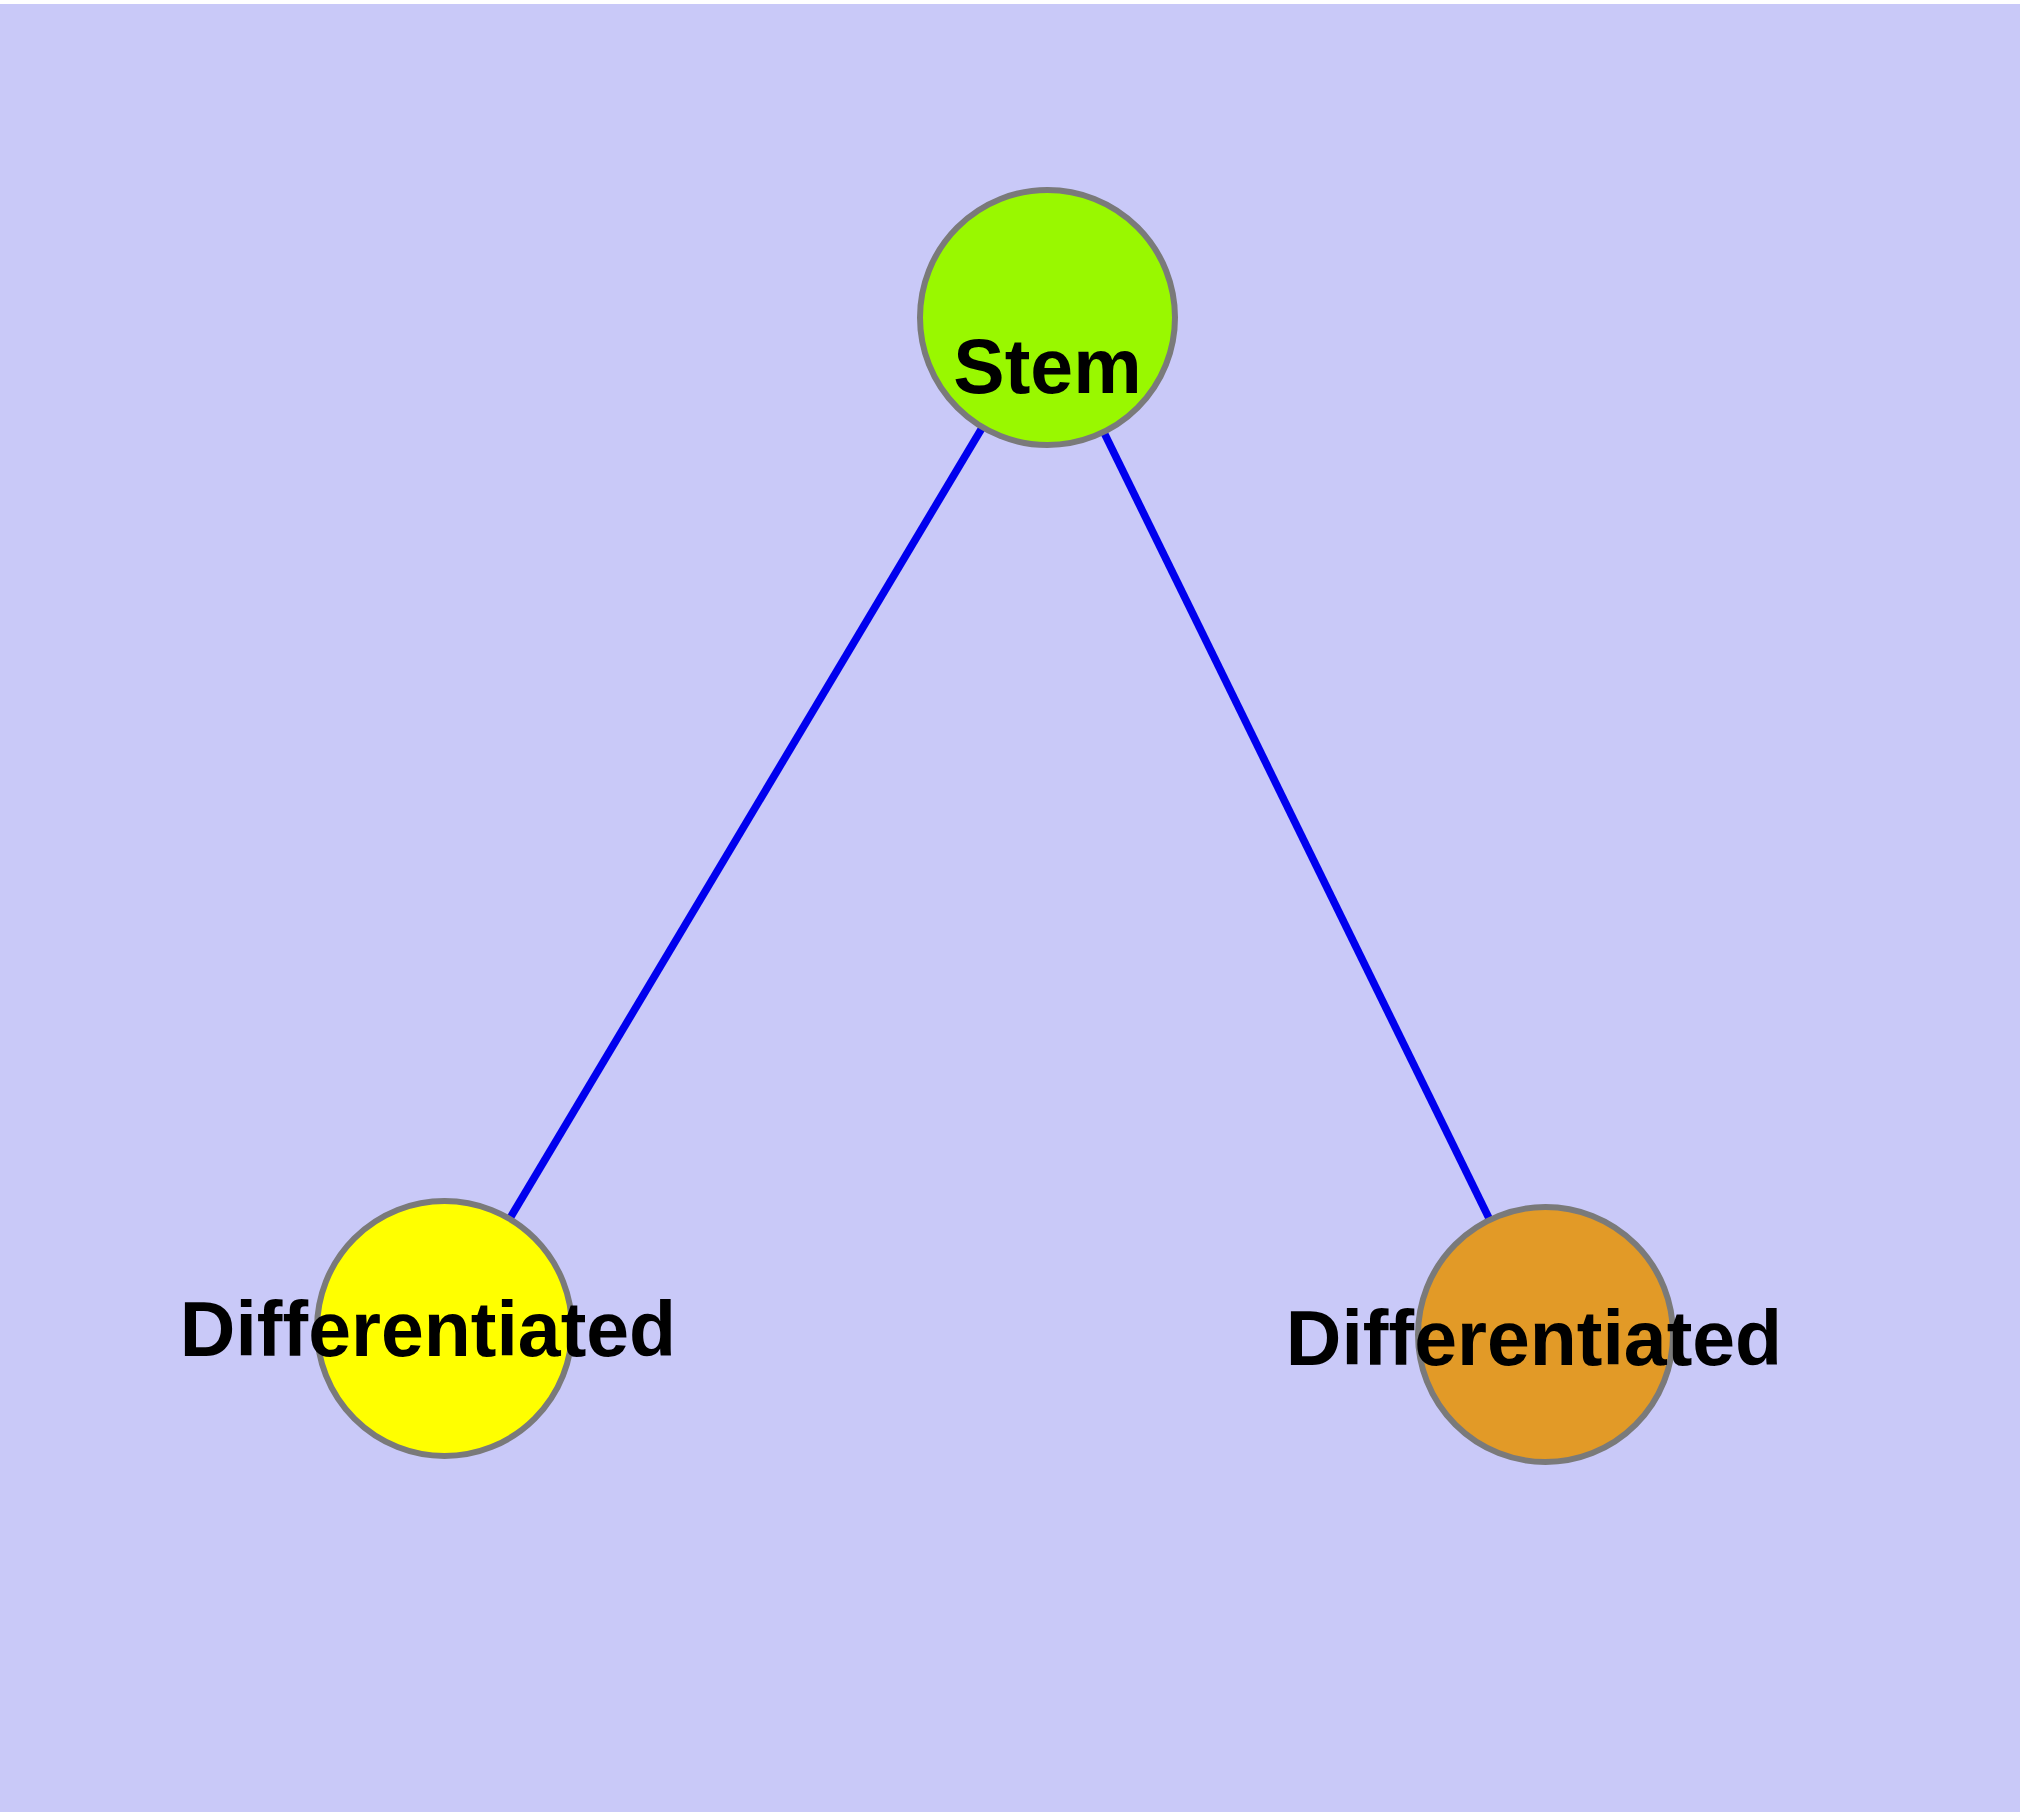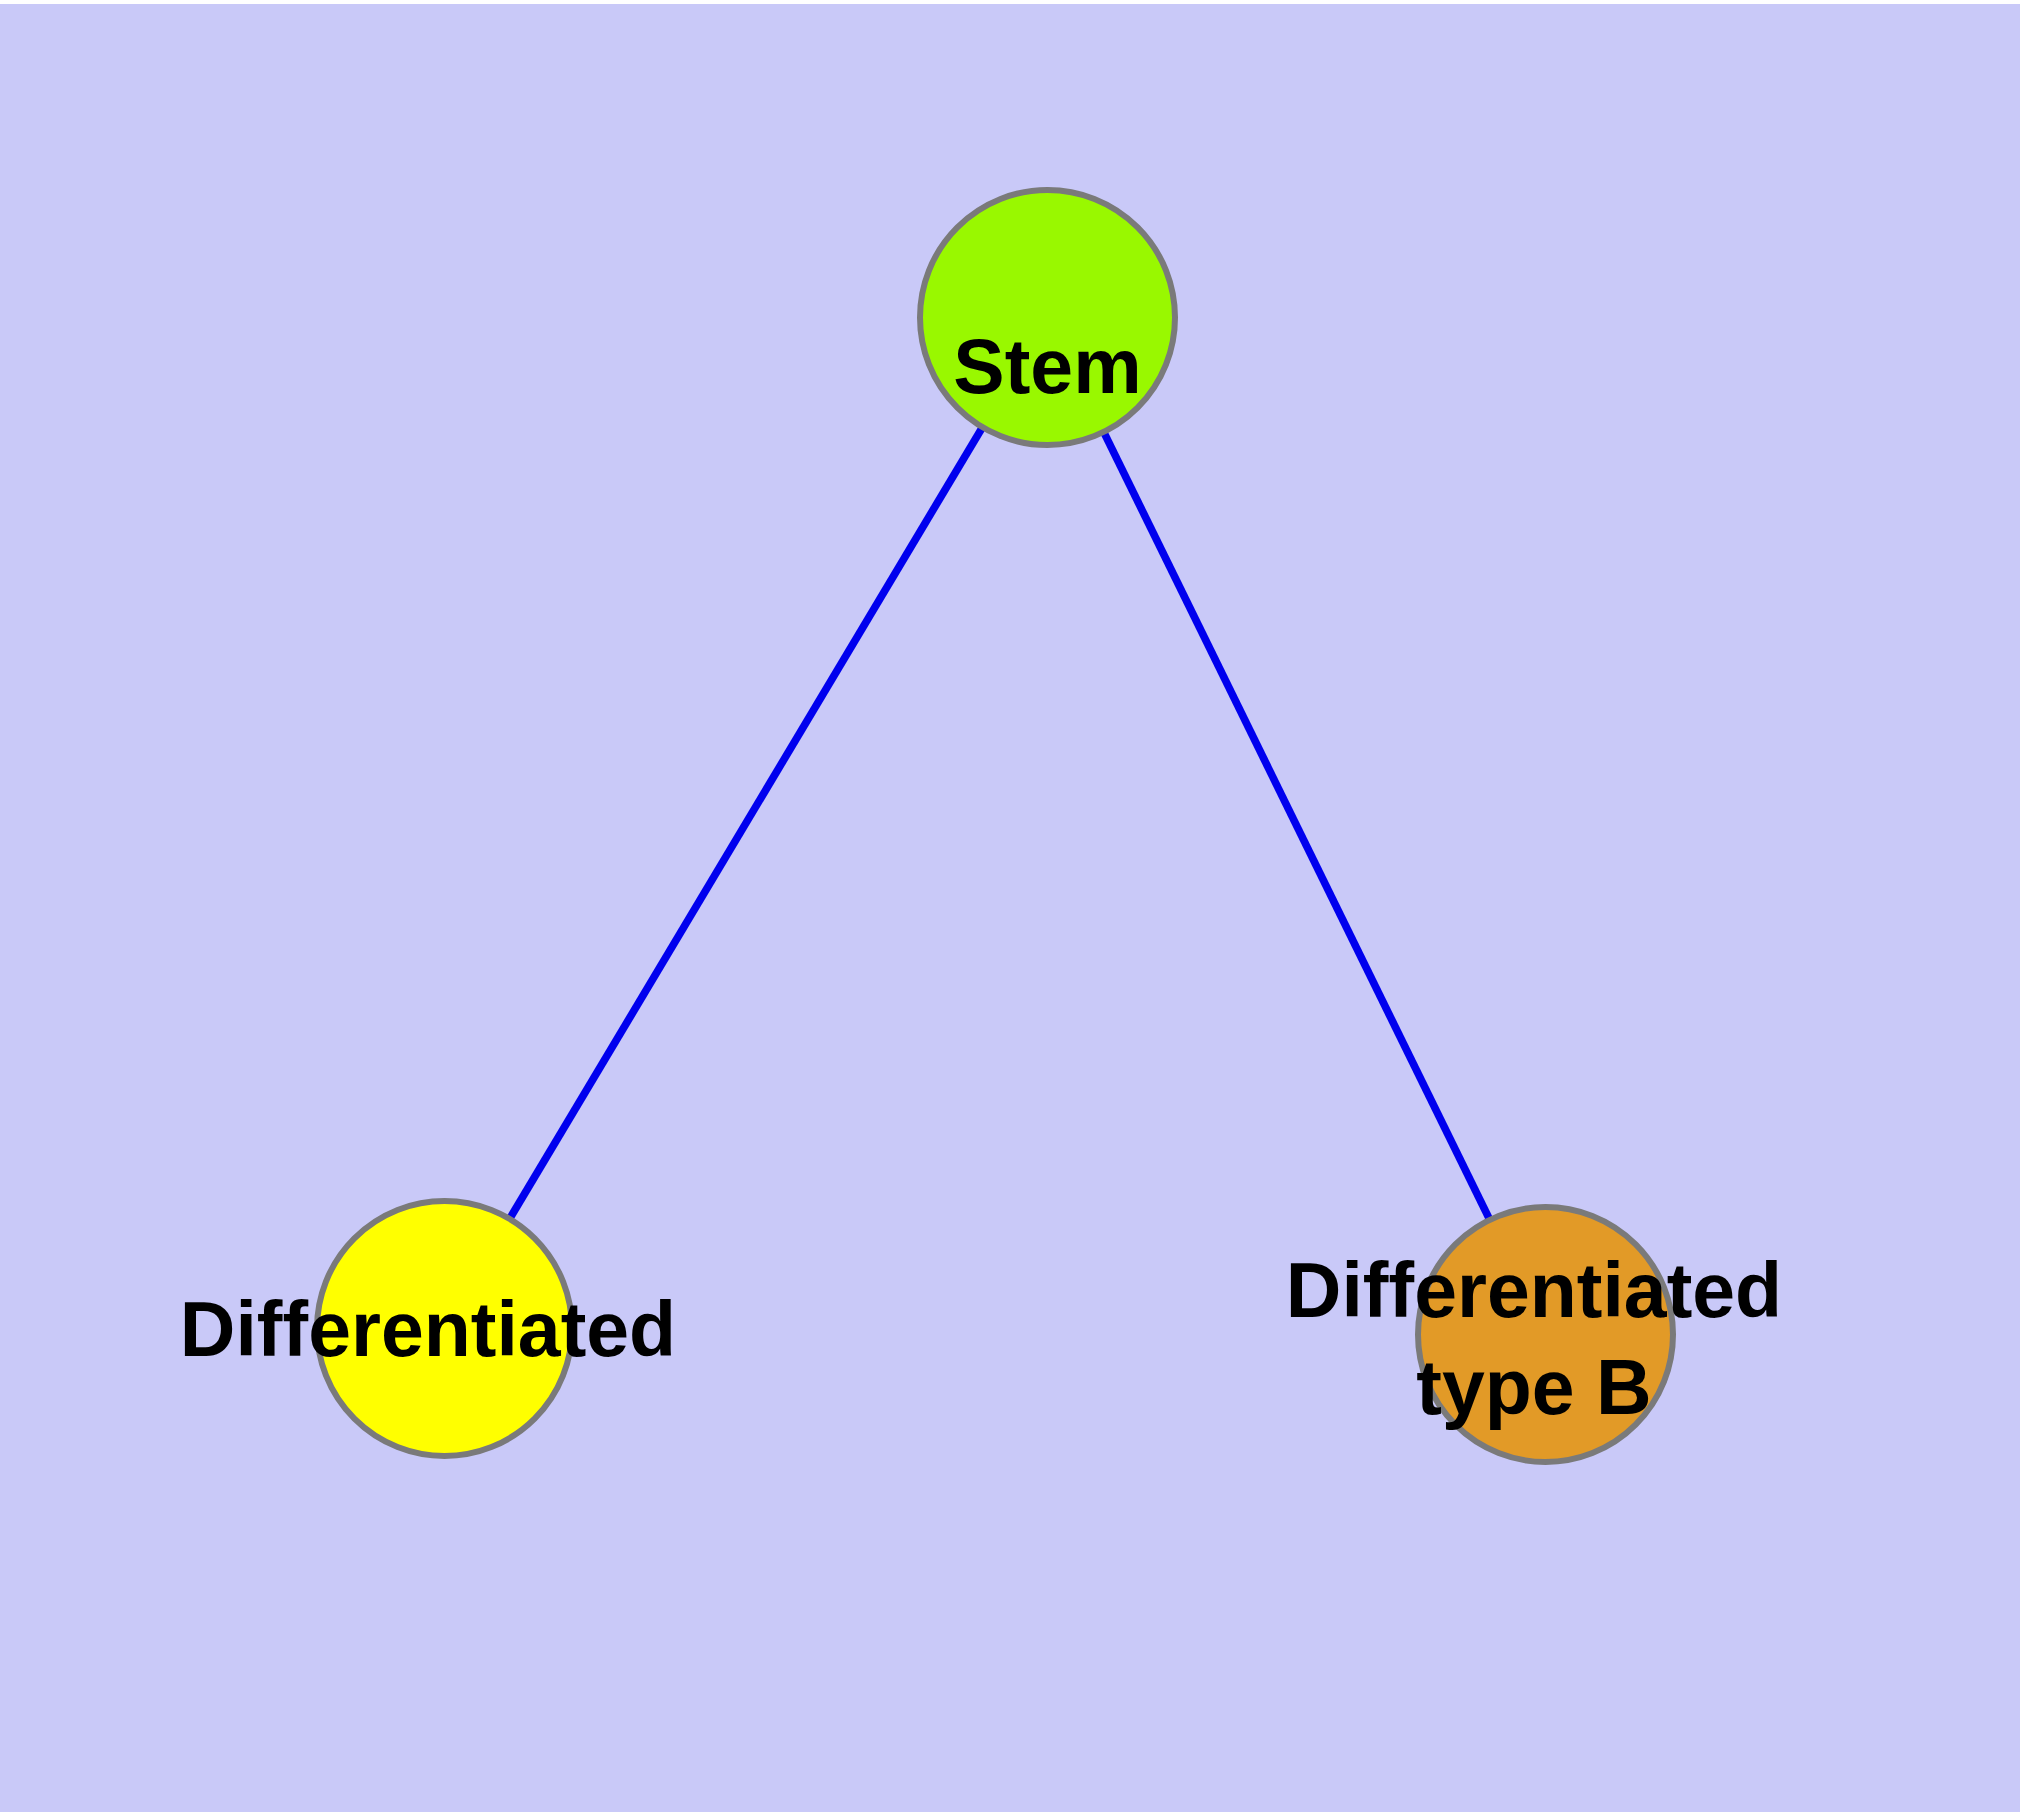--- a/index.html
+++ b/index.html
@@ -81,19 +81,18 @@
   <div class="node-label label-stem" style="color: rgb(0, 0, 0);">
     <span>Stem</span>
   </div>
 
   <div class="node-label label-type-a" style="color: rgb(0, 0, 0);">
     <span>Differentiated</span>
   </div>
 
   <div class="node-label label-type-b" style="color: rgb(0, 0, 0);">
     <span>Differentiated</span>
-    <span>type B</span>
   </div>
 
   <div class="top-border" style="background-color: rgb(255, 255, 255);"></div>
 
 </div>
 
 
 </body></html>

